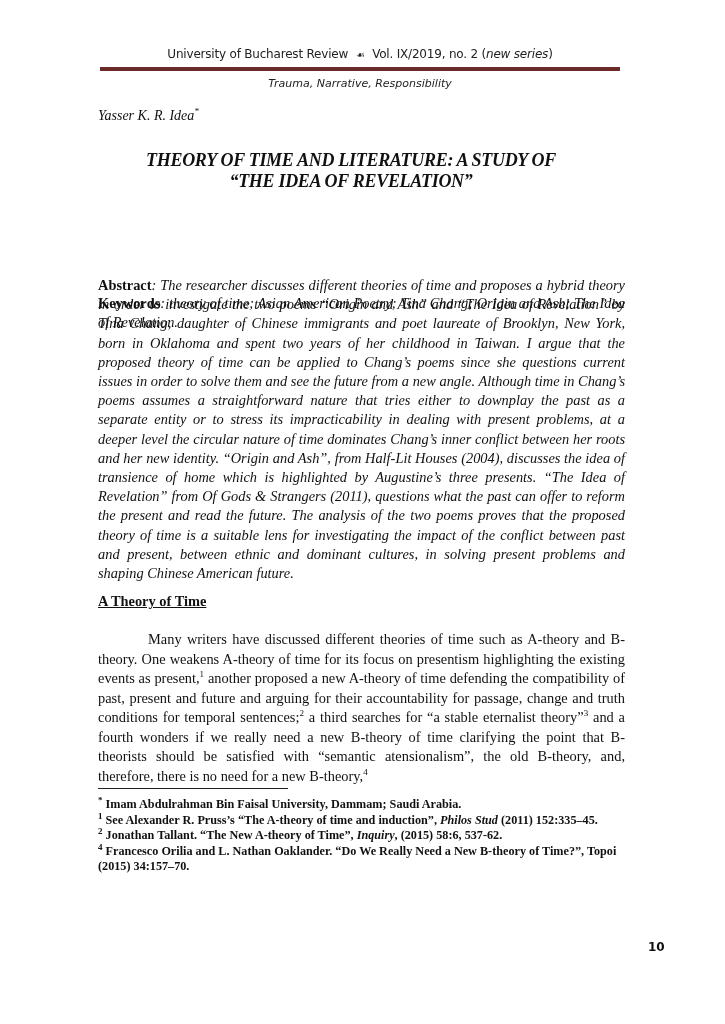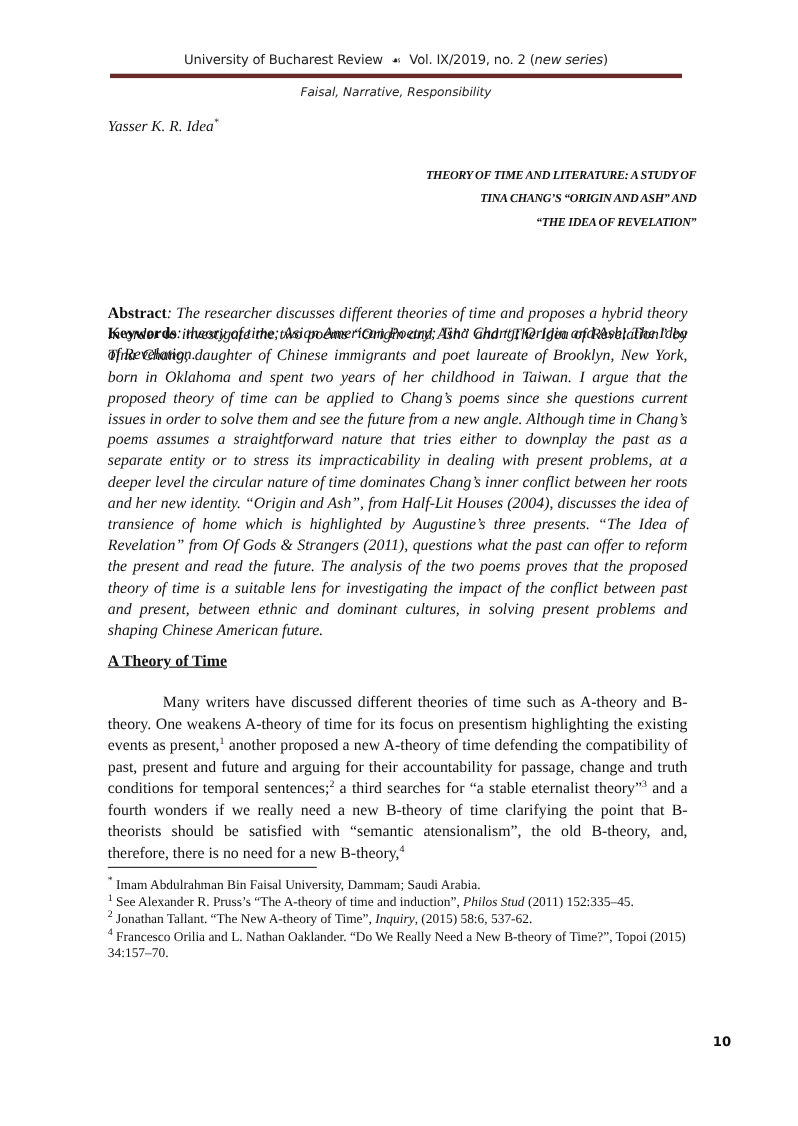--- a/index.html
+++ b/index.html
@@ -21,23 +21,23 @@
       font-family: "DejaVu Sans", sans-serif; font-style: italic; font-size: 11px; color: #222;
     }
 
     .author {
       position: absolute; left: 98px; top: 108px; font-family: "Liberation Serif", serif;
       font-style: italic; font-size: 14px;
     }
     .author sup { font-size: 9px; }
 
     .title {
-      position: absolute; left: 113px; width: 520px; top: 150px; text-align: right;
+      position: absolute; left: 91px; width: 520px; top: 150px; text-align: center;
       font-family: "Liberation Serif", serif; font-style: italic; font-weight: bold;
-      font-size: 11px; line-height: 21px; letter-spacing: -0.3px;
+      font-size: 18px; line-height: 21px; letter-spacing: -0.3px;
     }
     .title div { white-space: nowrap; }
 
     .text-block {
       position: absolute; left: 98px; width: 527px; font-family: "Liberation Serif", serif;
       font-size: 14.4px; line-height: 19.2px; text-align: justify;
     }
     .keywords { top: 246px; margin-top: 48px; }
     .keywords .label, .abstract .label { font-weight: bold; font-style: normal; }
     .keywords .val, .abstract .val { font-style: italic; }
@@ -51,50 +51,49 @@
       top: 630px; line-height: 19.5px;
     }
     .body-para .indent { display: inline-block; width: 50px; }
     sup { font-size: 9px; line-height: 0; }
 
     .fn-rule {
       position: absolute; left: 98px; top: 788px; width: 190px; height: 1px; background: #222;
     }
     .footnotes {
       position: absolute; left: 98px; width: 527px; top: 797px; font-family: "Liberation Serif", serif;
-      font-size: 12.2px; line-height: 15.6px;
+      font-size: 12.2px; line-height: 15.6px; font-weight: bold;
     }
     .footnotes .fn { margin: 0; }
     .footnotes .ital { font-style: italic; }
 
     .page-number {
       position: absolute; left: 603px; top: 940px; font-family: "DejaVu Sans", sans-serif;
       font-weight: bold; font-size: 12px; margin-left: 45px;
     }
   </style>
 </head>
 <body>
 
 <div class="page">
 
   <div class="running-head">
     <span>University of Bucharest Review</span>
     <span class="leaf">☙</span>
     <span>Vol. IX/2019, no. 2 (</span><span class="ital">new series</span><span>)</span>
   </div>
   <div class="rule"></div>
-  <div class="subhead">Faisal, Narrative, Responsibility</div>
+  <div class="subhead">Trauma, Narrative, Responsibility</div>
 
   <div class="author">
     <span>Yasser K. R. Idea</span><sup>*</sup>
   </div>
 
   <div class="title">
     <div>THEORY OF TIME AND LITERATURE: A STUDY OF</div>
-    <div>TINA CHANG’S “ORIGIN AND ASH” AND</div>
     <div>“THE IDEA OF REVELATION”</div>
   </div>
 
   <div class="text-block keywords">
     <span class="label">Keywords</span><span class="val">: theory of time; Asian American Poetry; Tina Chang; Origin and Ash; The Idea of Revelation.</span>
   </div>
 
   <div class="text-block abstract">
     <span class="label">Abstract</span><span class="val">: The researcher discusses different theories of time and proposes a hybrid theory in order to investigate the two poems “Origin and Ash” and “The Idea of Revelation” by Tina Chang, daughter of Chinese immigrants and poet laureate of Brooklyn, New York, born in Oklahoma and spent two years of her childhood in Taiwan. I argue that the proposed theory of time can be applied to Chang’s poems since she questions current issues in order to solve them and see the future from a new angle. Although time in Chang’s poems assumes a straightforward nature that tries either to downplay the past as a separate entity or to stress its impracticability in dealing with present problems, at a deeper level the circular nature of time dominates Chang’s inner conflict between her roots and her new identity. “Origin and Ash”, from Half-Lit Houses (2004), discusses the idea of transience of home which is highlighted by Augustine’s three presents. “The Idea of Revelation” from Of Gods &amp; Strangers (2011), questions what the past can offer to reform the present and read the future. The analysis of the two poems proves that the proposed theory of time is a suitable lens for investigating the impact of the conflict between past and present, between ethnic and dominant cultures, in solving present problems and shaping Chinese American future.</span>
   </div>

